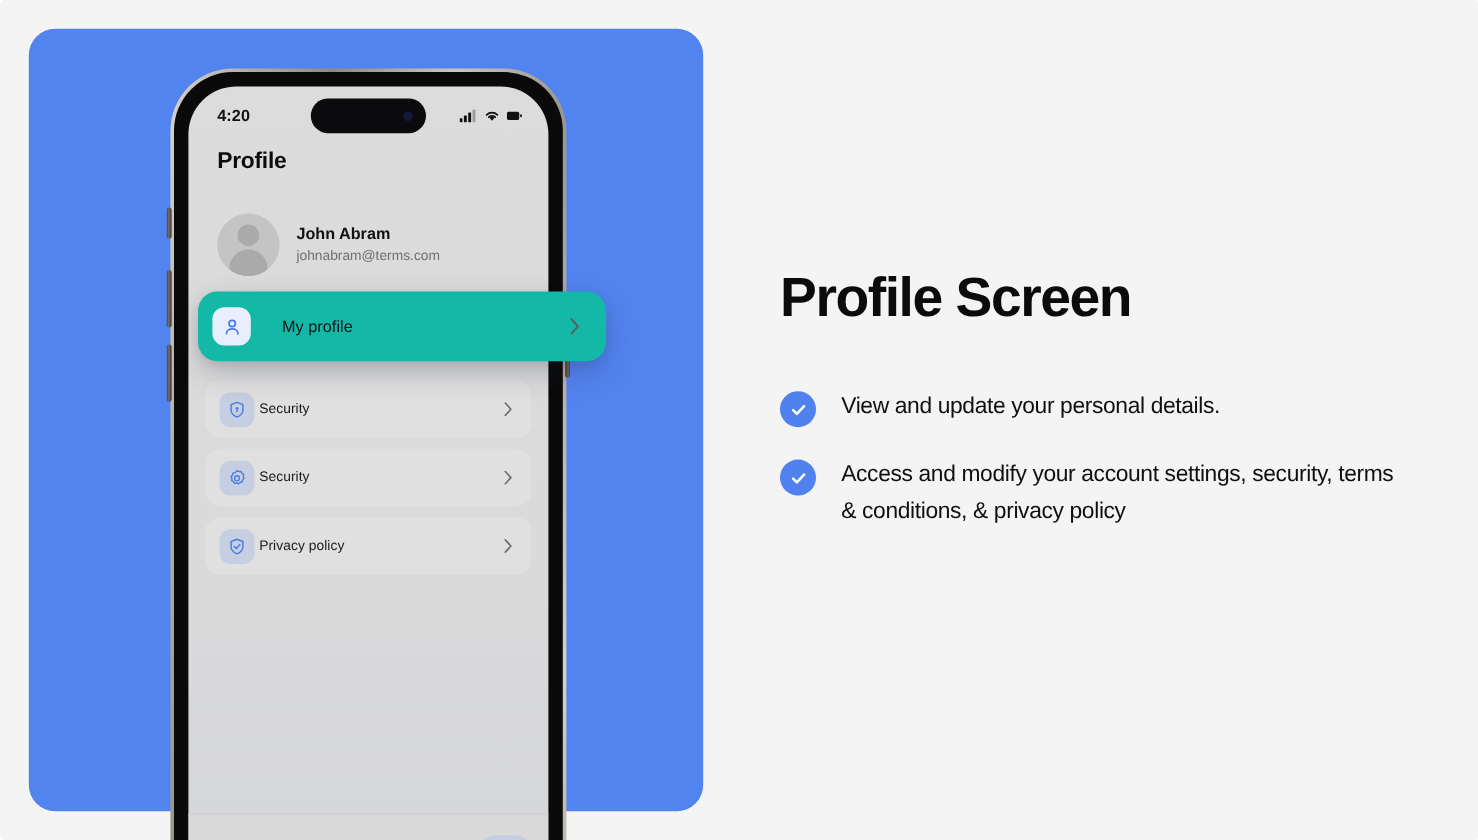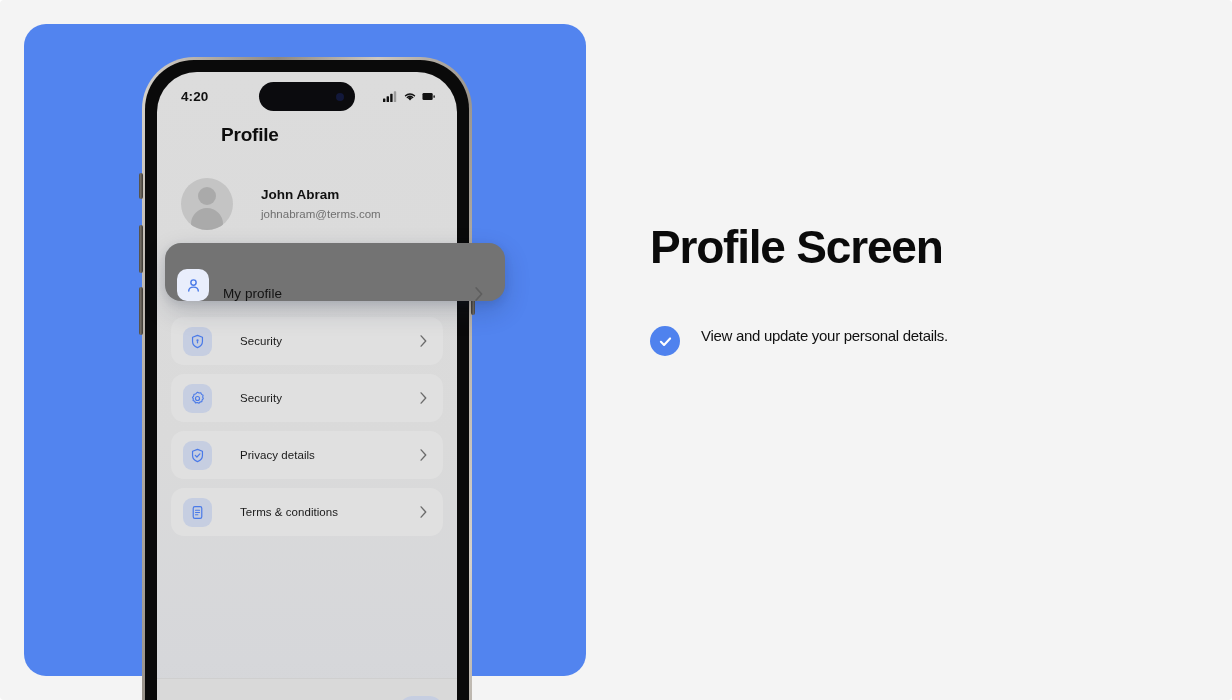--- a/index.html
+++ b/index.html
@@ -121,28 +121,27 @@
     background: #12183a;
   }
 
   
   .screen-title {
     font-size: 19px;
     font-weight: 700;
     color: #0d0d0d;
     padding: 8px 0 0 24px;
     letter-spacing: -0.2px;
-    margin-left: 40px;
   }
 
   
   .profile-row {
     display: flex;
     align-items: center;
-    gap: 28px;
+    gap: 14px;
     padding: 32px 0 0 24px;
   }
   .avatar {
     width: 52px;
     height: 52px;
     border-radius: 50%;
     background: #c4c4c4;
     overflow: hidden;
     flex: 0 0 auto;
     position: relative;
@@ -183,21 +182,21 @@
   .menu-list {
     margin-top: 20px;
     padding: 0 14px;
     display: flex;
     flex-direction: column;
     gap: 9px;
   }
   .menu-item {
     display: flex;
     align-items: center;
-    gap: 28px;
+    gap: 4px;
     background: #e0e0e0;
     border-radius: 13px;
     padding: 9px 12px;
     height: 48px;
   }
   .menu-icon-tile {
     width: 29px;
     height: 29px;
     border-radius: 9px;
     background: #c6cee1;
@@ -214,25 +213,25 @@
   }
   .chev { flex: 0 0 auto; margin-right: 4px; }
 
   
   #my-profile-card {
     position: absolute;
     left: 165px;
     top: 243px;
     width: 340px;
     height: 58px;
-    background: #737373;
+    background: #14b8a6;
     border-radius: 16px;
     display: flex;
-    align-items: flex-end;
-    gap: 14px;
+    align-items: center;
+    gap: 26px;
     padding: 0 18px 0 12px;
     box-shadow: 0 10px 26px rgba(25,35,60,0.20), 0 3px 9px rgba(25,35,60,0.10);
     z-index: 40;
   }
   #my-profile-card .menu-icon-tile {
     width: 32px;
     height: 32px;
     border-radius: 10px;
     background: #e9eefc;
   }
@@ -302,21 +301,21 @@
     width: 30px;
     height: 30px;
     border-radius: 50%;
     background: #4f82ee;
     display: flex;
     align-items: center;
     justify-content: center;
     margin-top: 2px;
   }
   .bullet-text {
-    font-size: 15px;
+    font-size: 19px;
     color: #101010;
     line-height: 1.62;
     letter-spacing: -0.3px;
     font-weight: 400;
   }
 </style>
 </head>
 <body>
 
 <div id="page">
@@ -401,38 +400,26 @@
               </svg>
             </div>
 
             <div class="menu-item">
               <span class="menu-icon-tile">
                 <svg width="15" height="15" viewBox="0 0 20 20">
                   <path d="M10 1.8 L16.6 4.3 V10 c0 4.1-2.8 6.6-6.6 8.1C6.2 16.6 3.4 14.1 3.4 10 V4.3 Z" fill="none" stroke="#4a7ae8" stroke-width="1.6" stroke-linejoin="round"></path>
                   <path d="M7 9.8 L9.2 12 L13.2 7.8" stroke="#4a7ae8" stroke-width="1.6" fill="none" stroke-linecap="round" stroke-linejoin="round"></path>
                 </svg>
               </span>
-              <span class="menu-label">Privacy details</span>
+              <span class="menu-label">Privacy policy</span>
               <svg class="chev" width="7" height="12" viewBox="0 0 8 14">
                 <path d="M1.2 1 L6.6 7 L1.2 13" stroke="#6b6b6b" stroke-width="1.6" fill="none" stroke-linecap="round" stroke-linejoin="round"></path>
               </svg>
             </div>
 
-            <div class="menu-item">
-              <span class="menu-icon-tile">
-                <svg width="15" height="15" viewBox="0 0 20 20">
-                  <rect x="4.3" y="2.2" width="11.4" height="15.6" rx="2.2" fill="none" stroke="#4a7ae8" stroke-width="1.6"></rect>
-                  <path d="M7.3 7 h5.4 M7.3 10 h5.4 M7.3 13 h3.2" stroke="#4a7ae8" stroke-width="1.5" stroke-linecap="round"></path>
-                </svg>
-              </span>
-              <span class="menu-label">Terms &amp; conditions</span>
-              <svg class="chev" width="7" height="12" viewBox="0 0 8 14">
-                <path d="M1.2 1 L6.6 7 L1.2 13" stroke="#6b6b6b" stroke-width="1.6" fill="none" stroke-linecap="round" stroke-linejoin="round"></path>
-              </svg>
-            </div>
 
           </div>
 
           <div class="tab-bar">
             <div class="tab-item">
               
             </div>
             <div class="tab-item">
               
             </div>
@@ -471,16 +458,24 @@
     <div id="bullets">
       <div class="bullet">
         <span class="bullet-check">
           <svg width="17" height="17" viewBox="0 0 20 20">
             <path d="M4.6 10.4 L8.3 14 L15.4 6.4" stroke="#ffffff" stroke-width="2.5" fill="none" stroke-linecap="round" stroke-linejoin="round"></path>
           </svg>
         </span>
         <span class="bullet-text">View and update your personal details.</span>
       </div>
 
+      <div class="bullet">
+        <span class="bullet-check">
+          <svg width="17" height="17" viewBox="0 0 20 20">
+            <path d="M4.6 10.4 L8.3 14 L15.4 6.4" stroke="#ffffff" stroke-width="2.5" fill="none" stroke-linecap="round" stroke-linejoin="round"></path>
+          </svg>
+        </span>
+        <span class="bullet-text">Access and modify your account settings, security, terms &amp; conditions, &amp; privacy policy</span>
+      </div>
     </div>
   </div>
 
 </div>
 
 </body></html>

